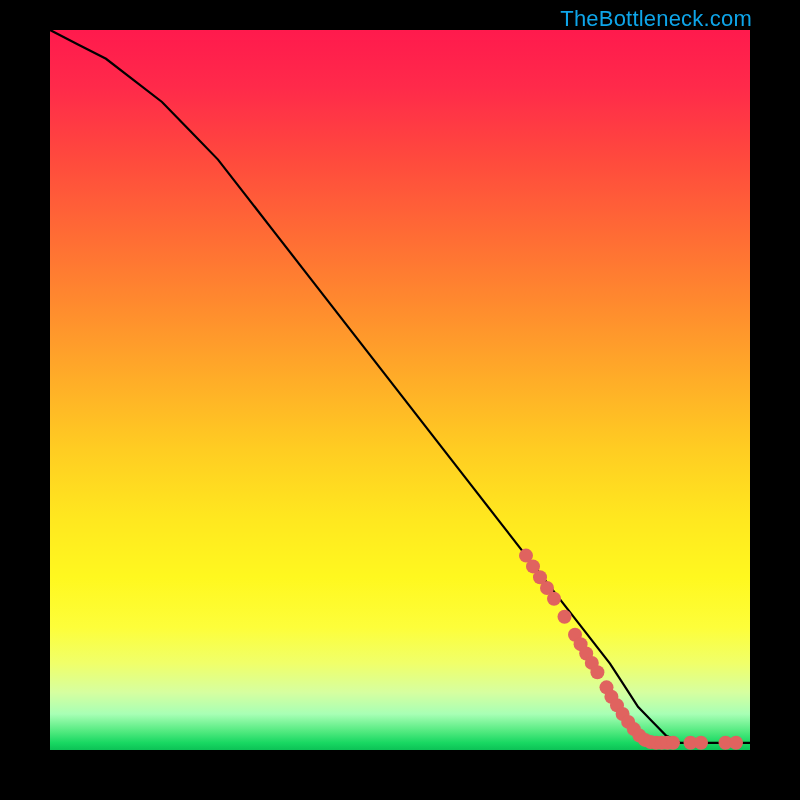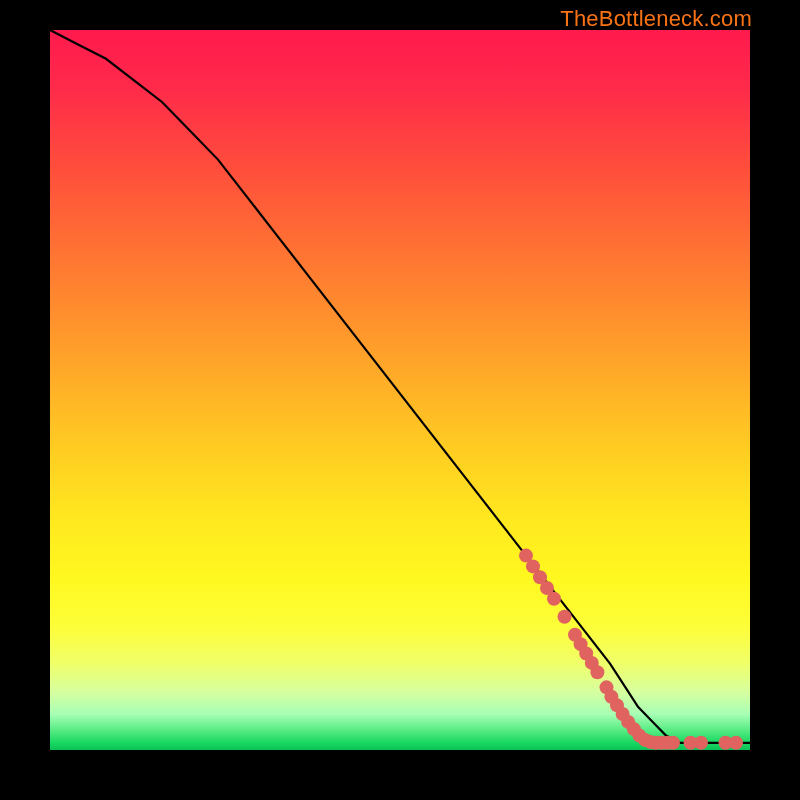--- a/index.html
+++ b/index.html
@@ -41,21 +41,21 @@
       #a8ffb5 95%,
       #4fe97e 97.5%,
       #18d862 99%,
       #0cc256 100%
     );
   }
   .watermark {
     position: absolute;
     top: 6px;
     right: 48px;
-    color: #f97316;
+    color: #0ea5e9;
     font-size: 22px;
     letter-spacing: 0.2px;
     user-select: none;
   }
   svg.curve {
     position: absolute;
     inset: 0;
     width: 100%;
     height: 100%;
     overflow: visible;

